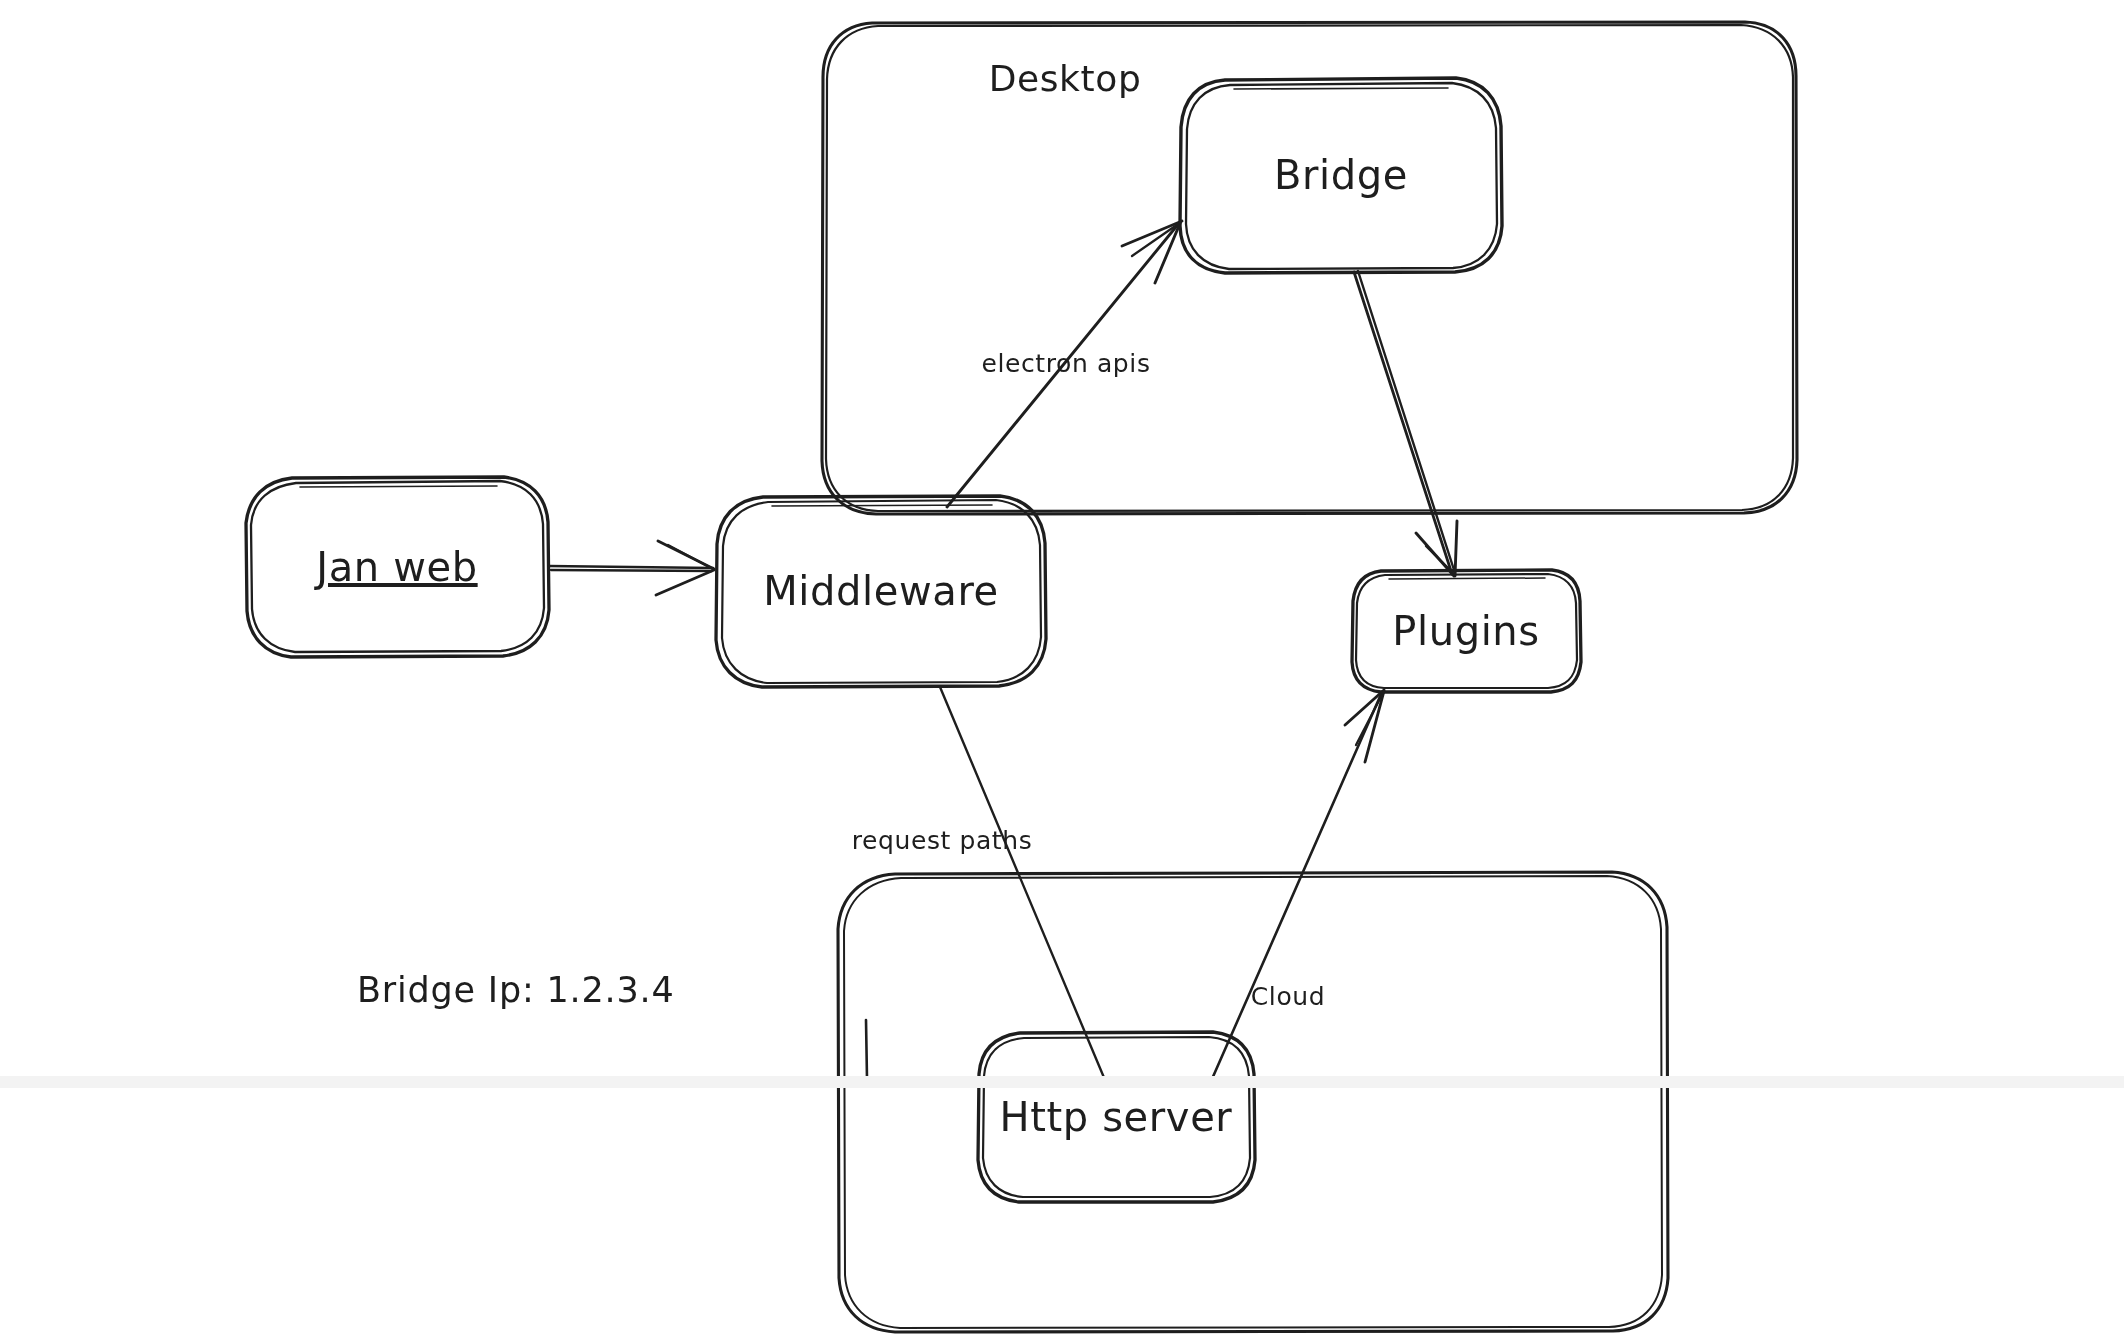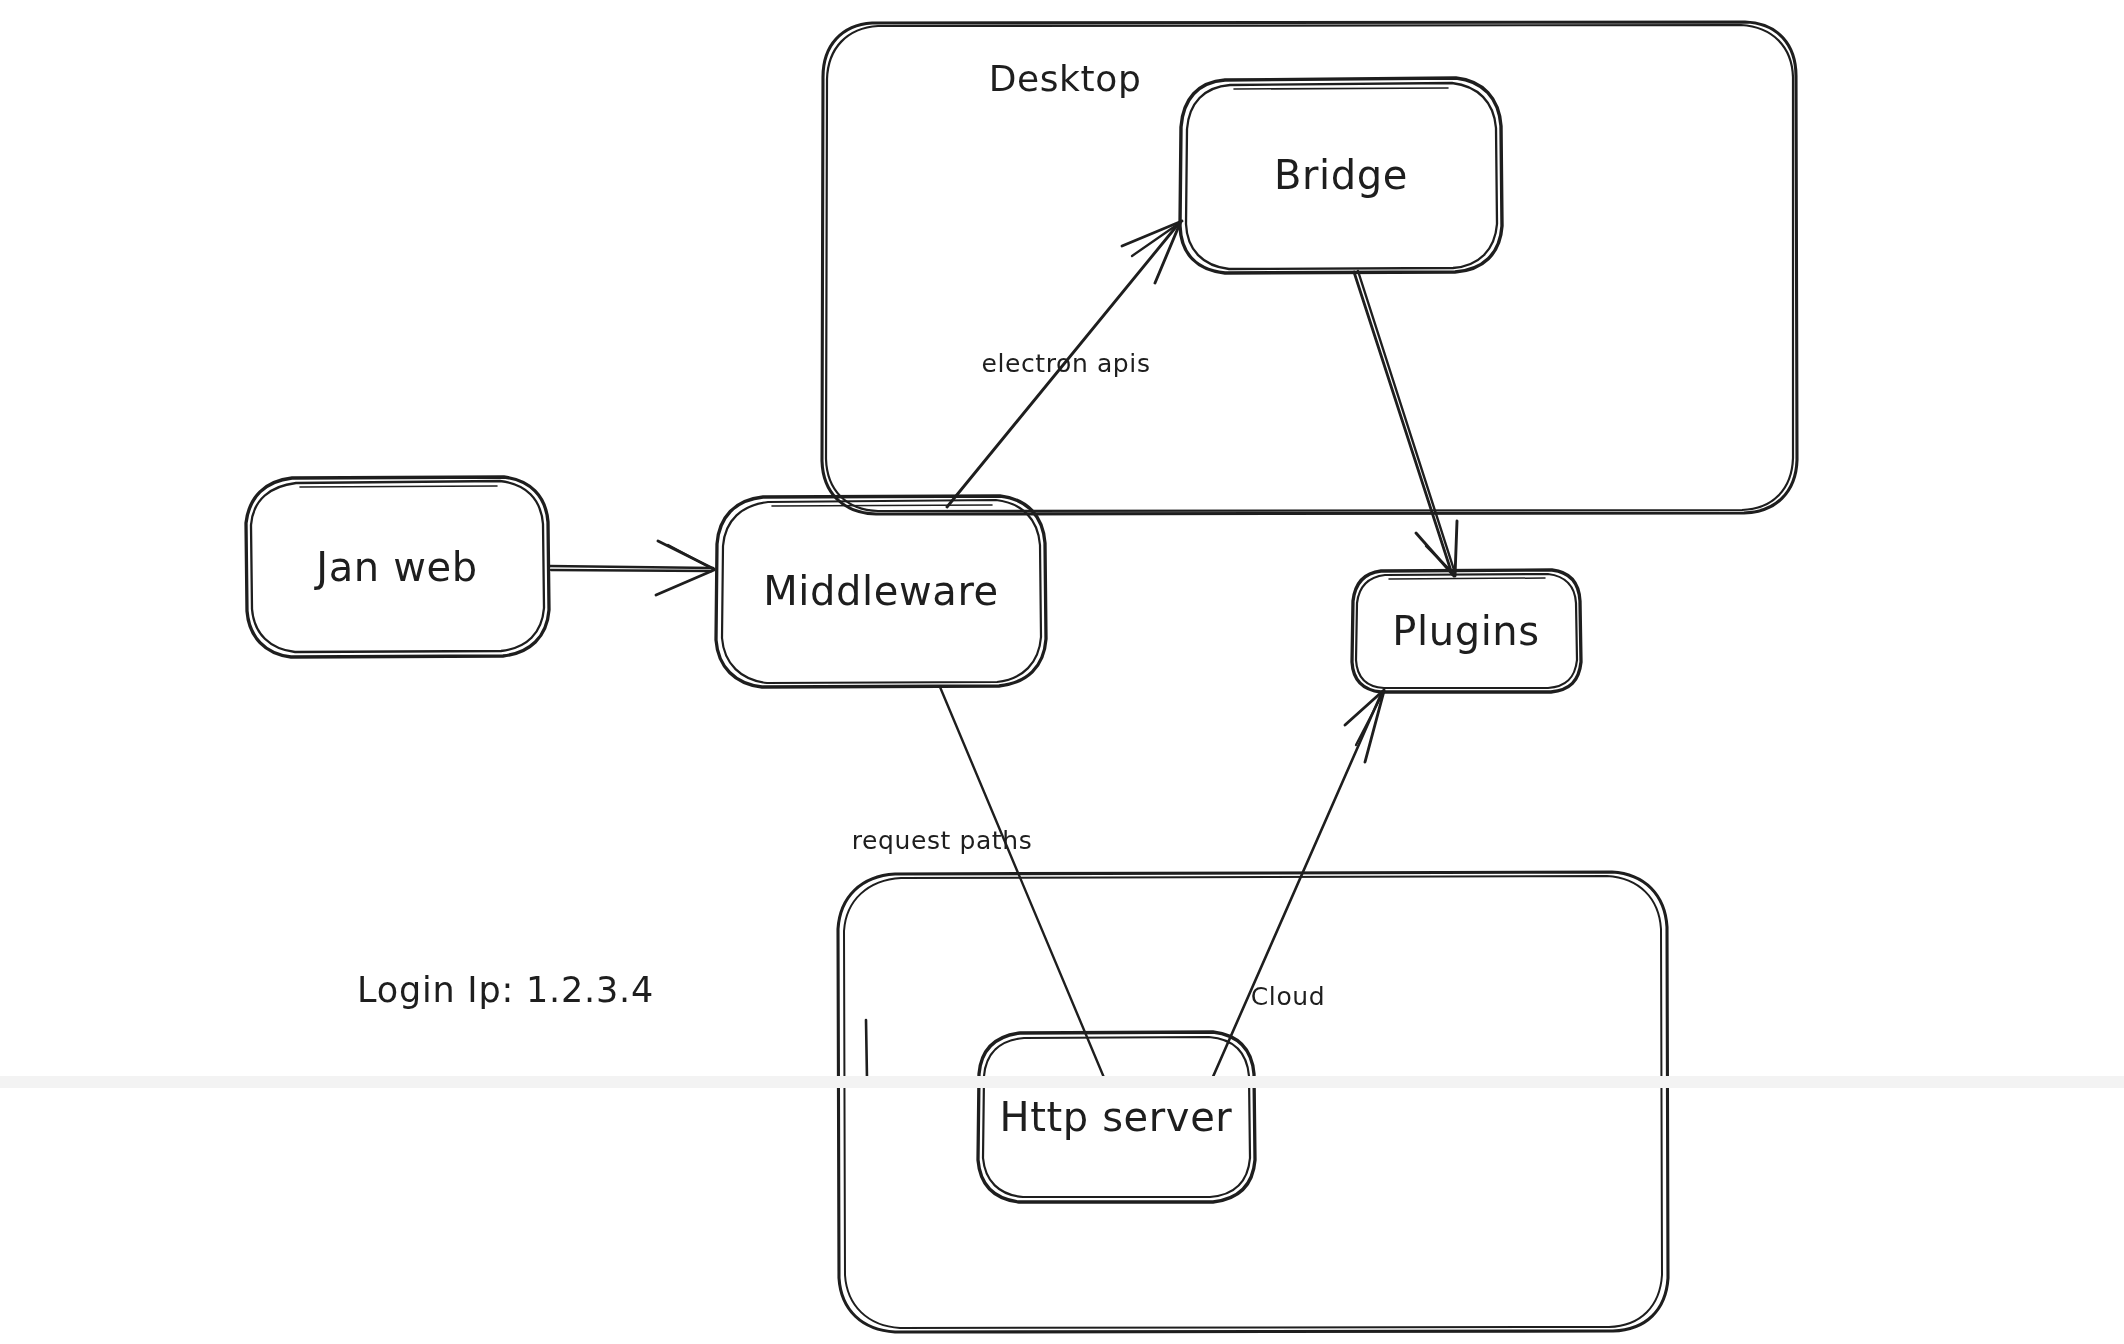--- a/index.html
+++ b/index.html
@@ -172,32 +172,32 @@
 
     <g>
       <path stroke-width="2.6" d="M866,1020 L867,1079"></path>
     </g>
   </svg>
 
   <div class="group-label" style="left:1065px; top:78px;">Desktop</div>
 
   <div class="edge-label" style="left:1288px; top:962px;margin-top:34px;">Cloud</div>
 
-  <div class="node-label" style="left:397px; top:567px;">Jan web</div>
+  <div class="node-label" style="left:397px; top:567px;text-decoration:underline;">Jan web</div>
 
   <div class="node-label" style="left:881px; top:591px;">Middleware</div>
 
   <div class="node-label" style="left:1341px; top:175px;">Bridge</div>
 
   <div class="node-label" style="left:1466px; top:631px;">Plugins</div>
 
   <div class="node-label" style="left:1116px; top:1117px;">Http server</div>
 
   <div class="edge-label" style="left:1066px; top:363px;">electron apis</div>
 
   <div class="edge-label" style="left:902px; top:840px;margin-left:40px;">request paths</div>
 
-  <div class="note-line" style="left:357px; top:990px;">Login Ip: 1.2.3.4</div>
+  <div class="note-line" style="left:357px; top:990px;">Bridge Ip: 1.2.3.4</div>
 
 
   <div class="bottom-strip"></div>
 
 </div>
 
 </body></html>

